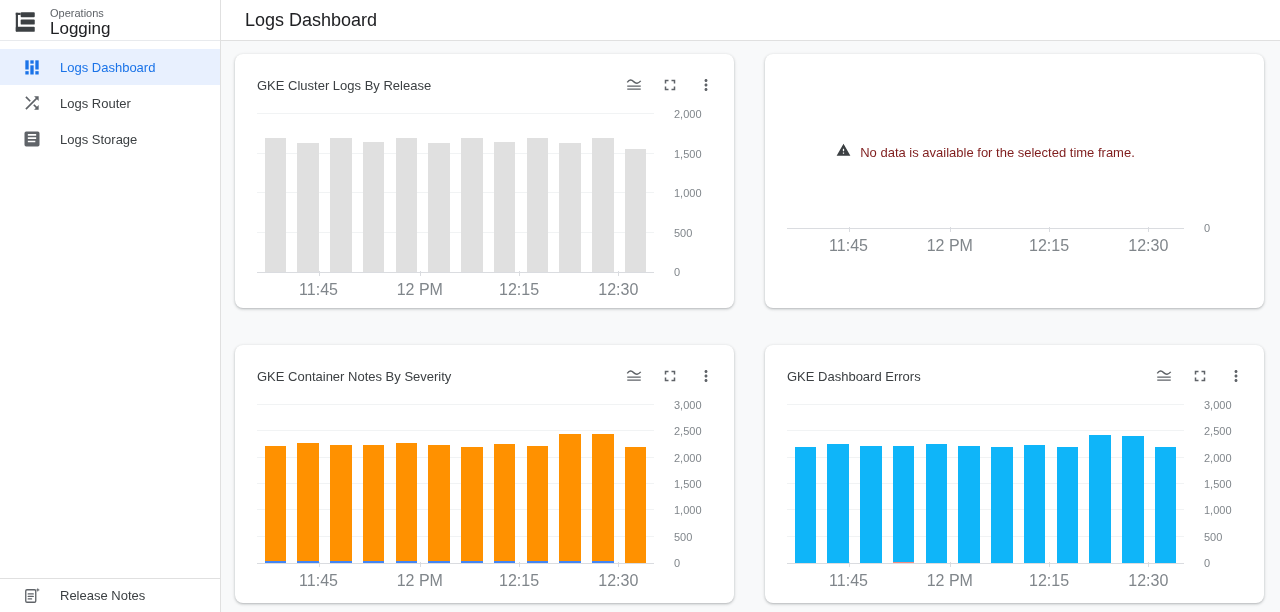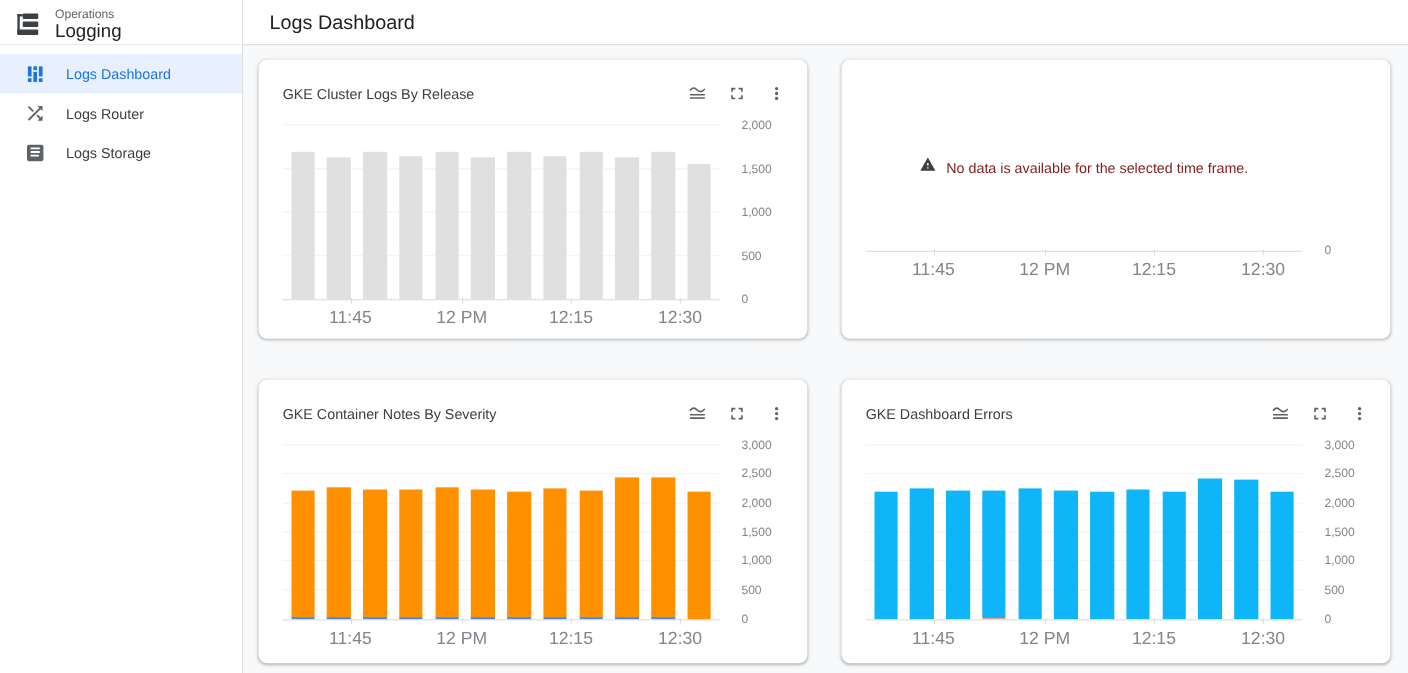--- a/index.html
+++ b/index.html
@@ -120,20 +120,30 @@
         </div>
         <div class="side-item">
           <span class="side-icon">
             <svg viewBox="0 0 24 24" fill="#5f6368">
               <path d="M19 3H5a2 2 0 0 0-2 2v14a2 2 0 0 0 2 2h14a2 2 0 0 0 2-2V5a2 2 0 0 0-2-2zm-3 13H7v-2h9v2zm1-4H7v-2h10v2zm0-4H7V6h10v2z"></path>
             </svg>
           </span>
           <span class="side-label">Logs Storage</span>
         </div>
       </div>
+    <div class="side-footer">
+      <span class="side-icon">
+        <svg viewBox="0 0 24 24" fill="none" stroke="#5f6368" stroke-width="1.6">
+          <rect x="4.5" y="4.5" width="12" height="15" rx="1.5"></rect>
+          <path d="M7.5 9.5h6M7.5 12.5h6M7.5 15.5h4" stroke-linecap="round"></path>
+          <path d="M19 2.2l.7 1.8 1.8.7-1.8.7-.7 1.8-.7-1.8-1.8-.7 1.8-.7z" fill="#5f6368" stroke="none"></path>
+        </svg>
+      </span>
+      <span>Release Notes</span>
+    </div>
   </div>
 
   <div class="main">
     <div class="topbar">
       <span class="page-title">Logs Dashboard</span>
     </div>
     <div class="content">
       <div class="grid">
           <div class="card">
             <div class="card-head">

